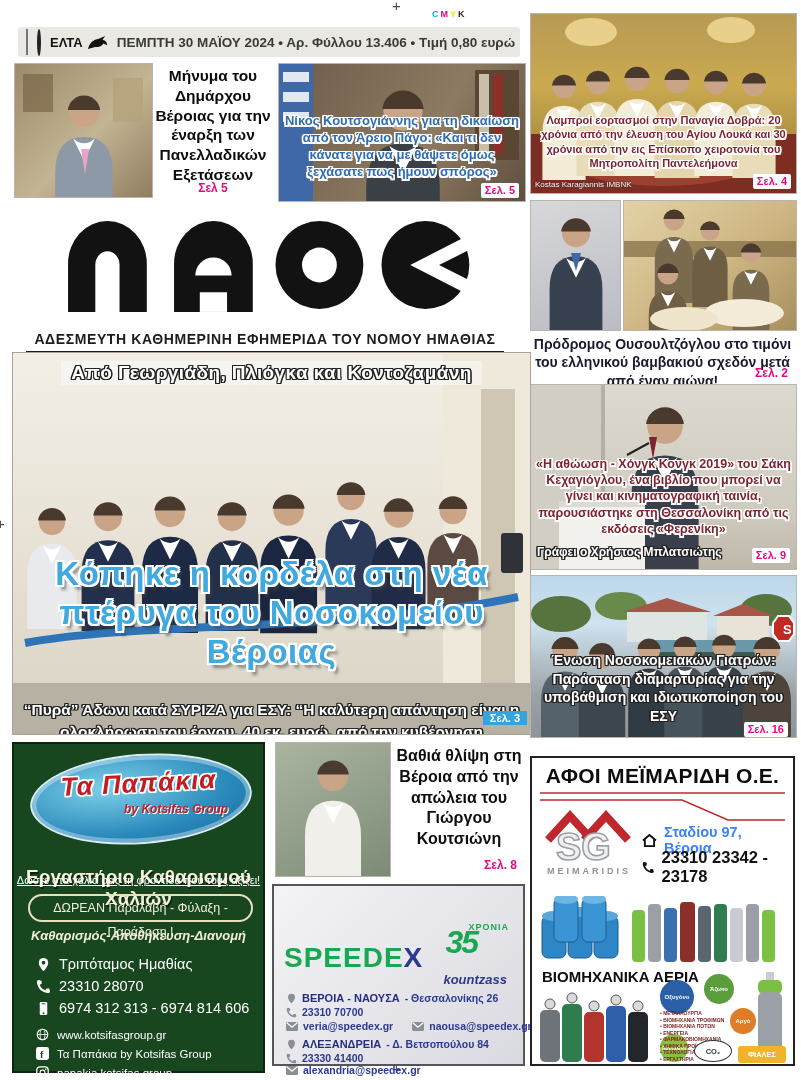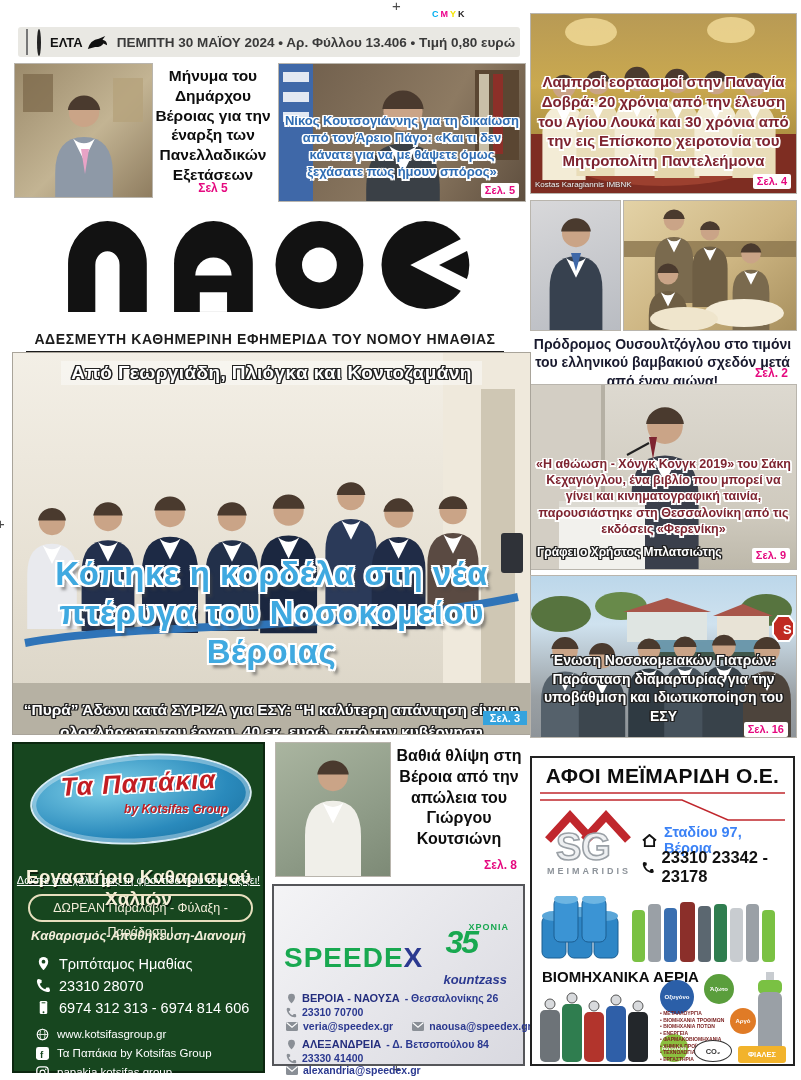--- a/index.html
+++ b/index.html
@@ -28,21 +28,21 @@
   .subhead{font-size:15.5px;font-weight:800;color:#fff;line-height:1.4;margin-top:40px;}
   .blue-badge{background:#35a3dd;color:#fff;font-size:11px;font-weight:700;padding:1px 7px;}
   .adg{position:absolute;left:12px;top:742px;width:253px;height:331px;background:#17461f;border:2px solid #0c2710;box-sizing:border-box;color:#f3eeda;}
   .g-ell{position:absolute;left:16px;top:10px;width:218px;height:86px;border-radius:50%;background:radial-gradient(ellipse at 35% 35%,#7fd0e8,#2a8abc 60%,#176a98);border:2px solid #d9ecf4;transform:rotate(-4deg);box-shadow:inset 0 0 0 4px rgba(255,255,255,.35);}
   .g-brand{position:absolute;left:0;top:24px;width:100%;text-align:center;font-size:26px;font-weight:800;font-style:italic;color:#c21d22;letter-spacing:1px;}
   .g-brandsub{position:absolute;left:0;top:58px;width:86%;text-align:right;font-size:12px;font-weight:800;font-style:italic;color:#c21d22;text-shadow:1px 1px 0 #fff;}
   .g-title{position:absolute;left:0;top:102px;width:100%;text-align:center;font-size:19px;font-weight:800;color:#f6f0d8;text-shadow:1px 1.5px 0 #0a1f0d;margin-top:20px;}
   .g-tag{position:absolute;left:0;top:130px;width:100%;text-align:center;font-size:11px;color:#fff;text-decoration:underline;}
   .g-offer{position:absolute;left:14px;top:150px;width:221px;height:24px;border:2px solid #e7dfbe;border-radius:14px;text-align:center;line-height:24px;font-size:12.5px;color:#f3eeda;}
   .g-serv{position:absolute;left:0;top:184px;width:100%;text-align:center;font-size:13px;font-weight:800;font-style:italic;}
-  .crow{position:absolute;display:flex;align-items:flex-start;gap:8px;color:#fff;}
+  .crow{position:absolute;display:flex;align-items:center;gap:8px;color:#fff;}
   .cico{width:15px;height:15px;flex:0 0 15px;}
   .sx{position:absolute;left:272px;top:884px;width:253px;height:182px;background:linear-gradient(135deg,#f4f4f6,#d9d9e0);border:2px solid #55565a;box-sizing:border-box;}
   .sx-row{position:absolute;display:flex;align-items:center;gap:5px;font-size:10.5px;font-weight:700;color:#2b3990;}
   .sx-city{font-size:11px;font-weight:900;color:#242e7e;}
   .mm{position:absolute;left:530px;top:756px;width:265px;height:310px;background:#fff;border:2px solid #222;box-sizing:border-box;}
   .mm-title{position:absolute;left:0;top:6px;width:100%;text-align:center;font-size:21px;font-weight:900;color:#0d0d0d;letter-spacing:.3px;}
   .mm-ind{position:absolute;left:128px;top:252px;width:66px;color:#7a1f1f;font-size:5px;line-height:1.3;font-weight:700;}
   .mm-ind span{display:block;}
   .mm-ind span::before{content:"• ";}
   .gas-c{position:absolute;border-radius:50%;color:#fff;display:flex;align-items:center;justify-content:center;font-weight:700;text-align:center;}
@@ -136,21 +136,21 @@
       <g color="#e4d6ac" transform="translate(118,52) scale(1.4)">
           <use href="#man" width="40" height="80"></use>
         </g>
       <g color="#f3ecd6" transform="translate(158,54) scale(1.35)">
           <use href="#man" width="40" height="80"></use>
         </g>
       <g color="#e9ddb9" transform="translate(196,56) scale(1.35)">
           <use href="#man" width="40" height="80"></use>
         </g>
     </svg>
-    <div class="ovl ow maroon" style="left:4px;right:4px;bottom:22px;font-size:15px;font-weight:800;line-height:1.32;">Λαμπροί εορτασμοί στην Παναγία Δοβρά: 20 χρόνια από την έλευση του Αγίου Λουκά και 30 χρόνια από την εις Επίσκοπο χειροτονία του Μητροπολίτη Παντελεήμονα</div>
+    <div class="ovl ow maroon" style="left:4px;right:4px;bottom:22px;font-size:11px;font-weight:800;line-height:1.32;">Λαμπροί εορτασμοί στην Παναγία Δοβρά: 20 χρόνια από την έλευση του Αγίου Λουκά και 30 χρόνια από την εις Επίσκοπο χειροτονία του Μητροπολίτη Παντελεήμονα</div>
     <div class="abs" style="left:4px;bottom:4px;font-size:8px;color:#f0f0f0;text-shadow:0 0 2px #333;">Kostas Karagiannis IMBNK</div>
     <div class="abs" style="right:5px;bottom:4px;"><span class="badge pink" style="font-size:11px;">Σελ. 4</span></div>
   </div>
 
   <div class="photo" style="left:530px;top:200px;width:89px;height:129px;background:linear-gradient(160deg,#d8d8da,#b9bcc2);">
     <svg width="89" height="129" viewBox="0 0 89 129">
         <g color="#37414f" transform="translate(12,14) scale(1.65)">
           <use href="#man" width="40" height="80"></use>
         </g>
         <path d="M40,52 L45,70 L50,52 Z" fill="#3f68a8"></path>

